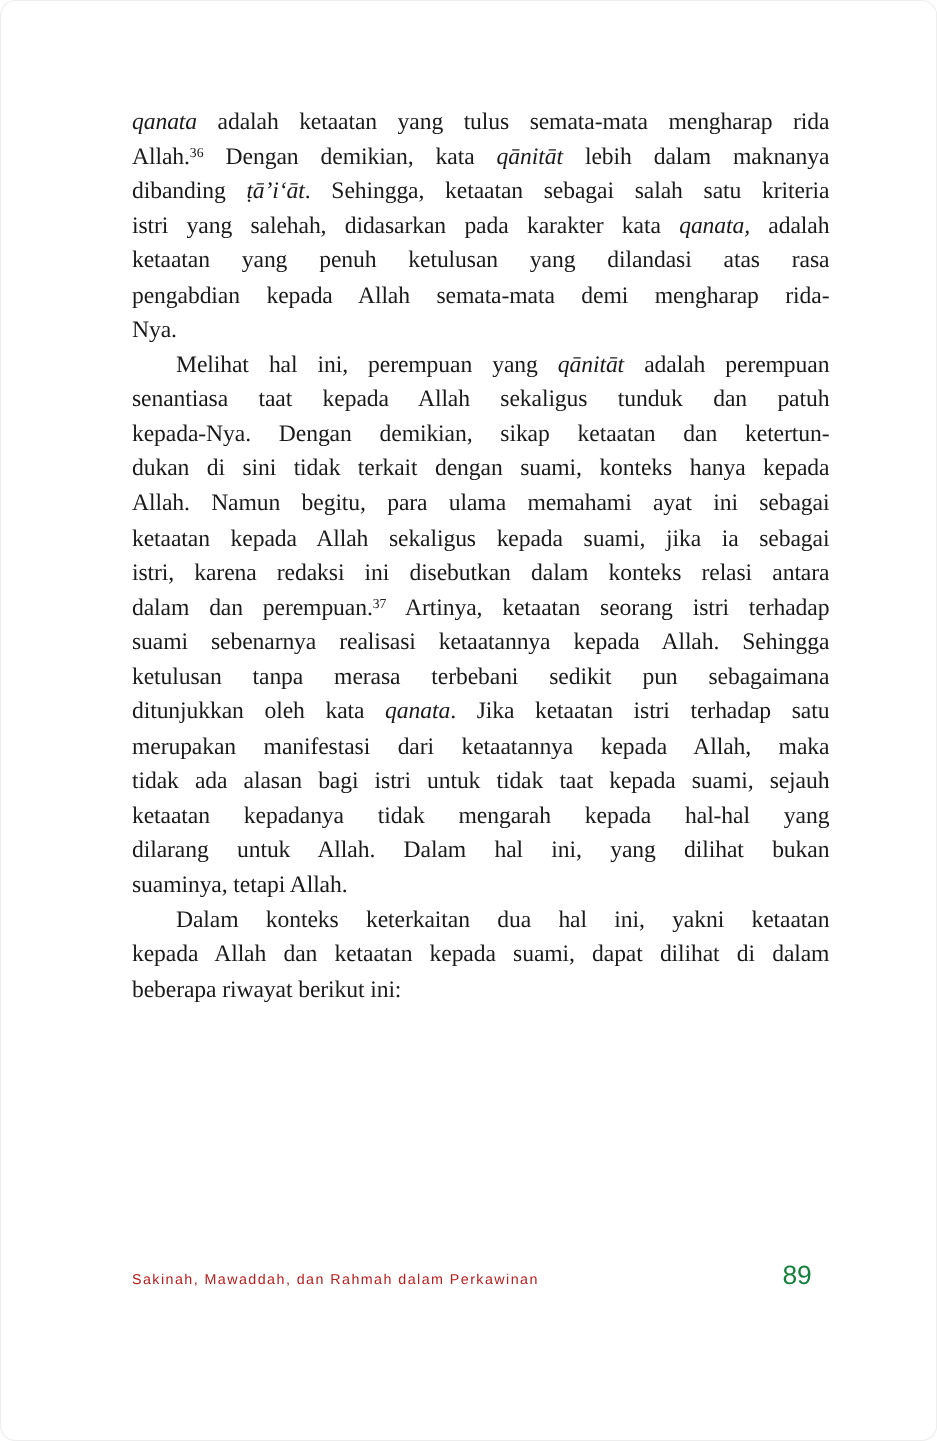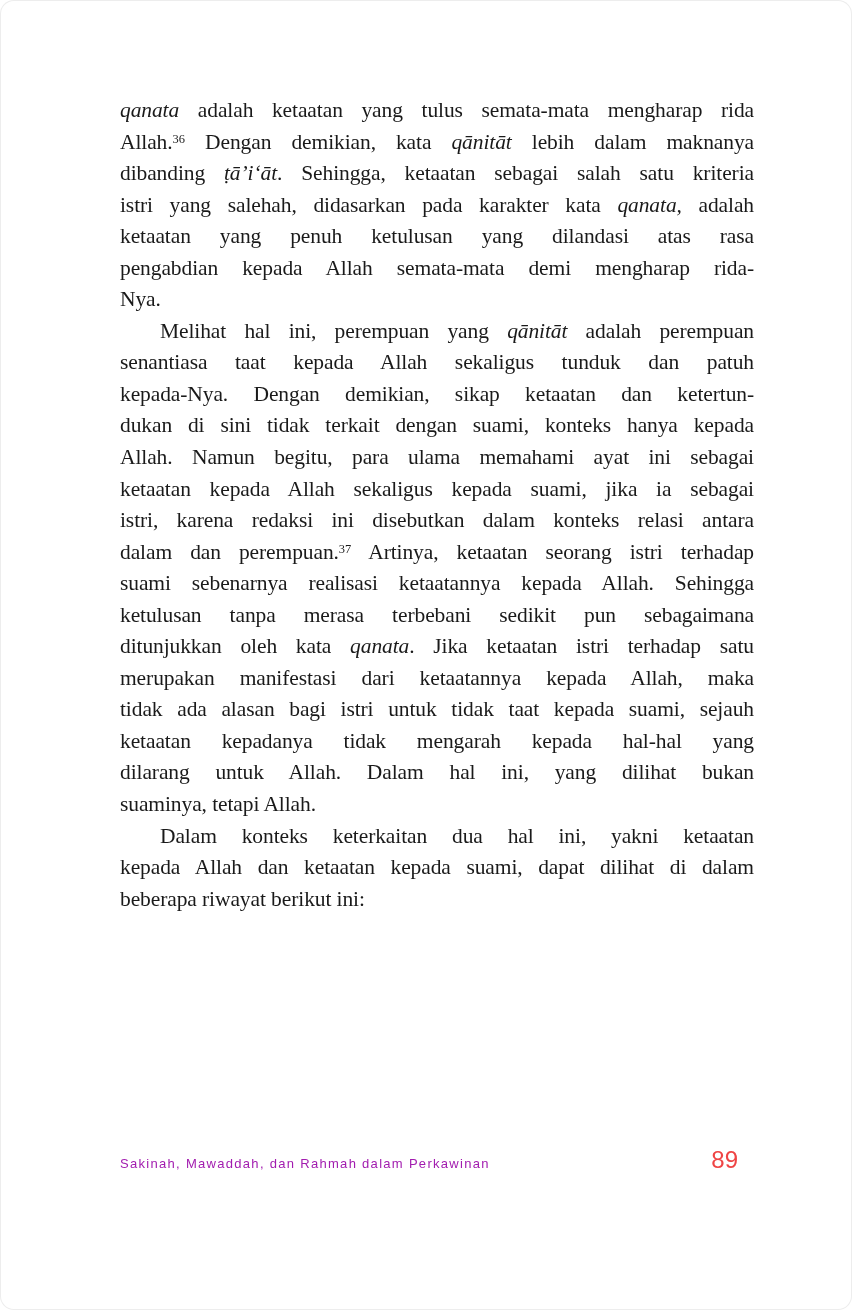--- a/index.html
+++ b/index.html
@@ -53,27 +53,27 @@
     top: 1146px;
     width: 618px;
     display: flex;
     justify-content: space-between;
     align-items: baseline;
   }
   .running-title {
     font-family: "Liberation Sans", sans-serif;
     font-size: 13px;
     letter-spacing: 1.3px;
-    color: #a21caf;
+    color: #b91c1c;
   }
   .page-number {
     font-family: "Liberation Sans", sans-serif;
     font-size: 24px;
     letter-spacing: 0;
-    color: #ef4444;
+    color: #15803d;
   }
 </style>
 </head>
 <body>
 
 <div class="page">
 
   <div class="page-text">
       <div class="paragraph">
         <div class="line"><em>qanata</em><span> adalah ketaatan yang tulus semata-mata mengharap rida</span></div>

